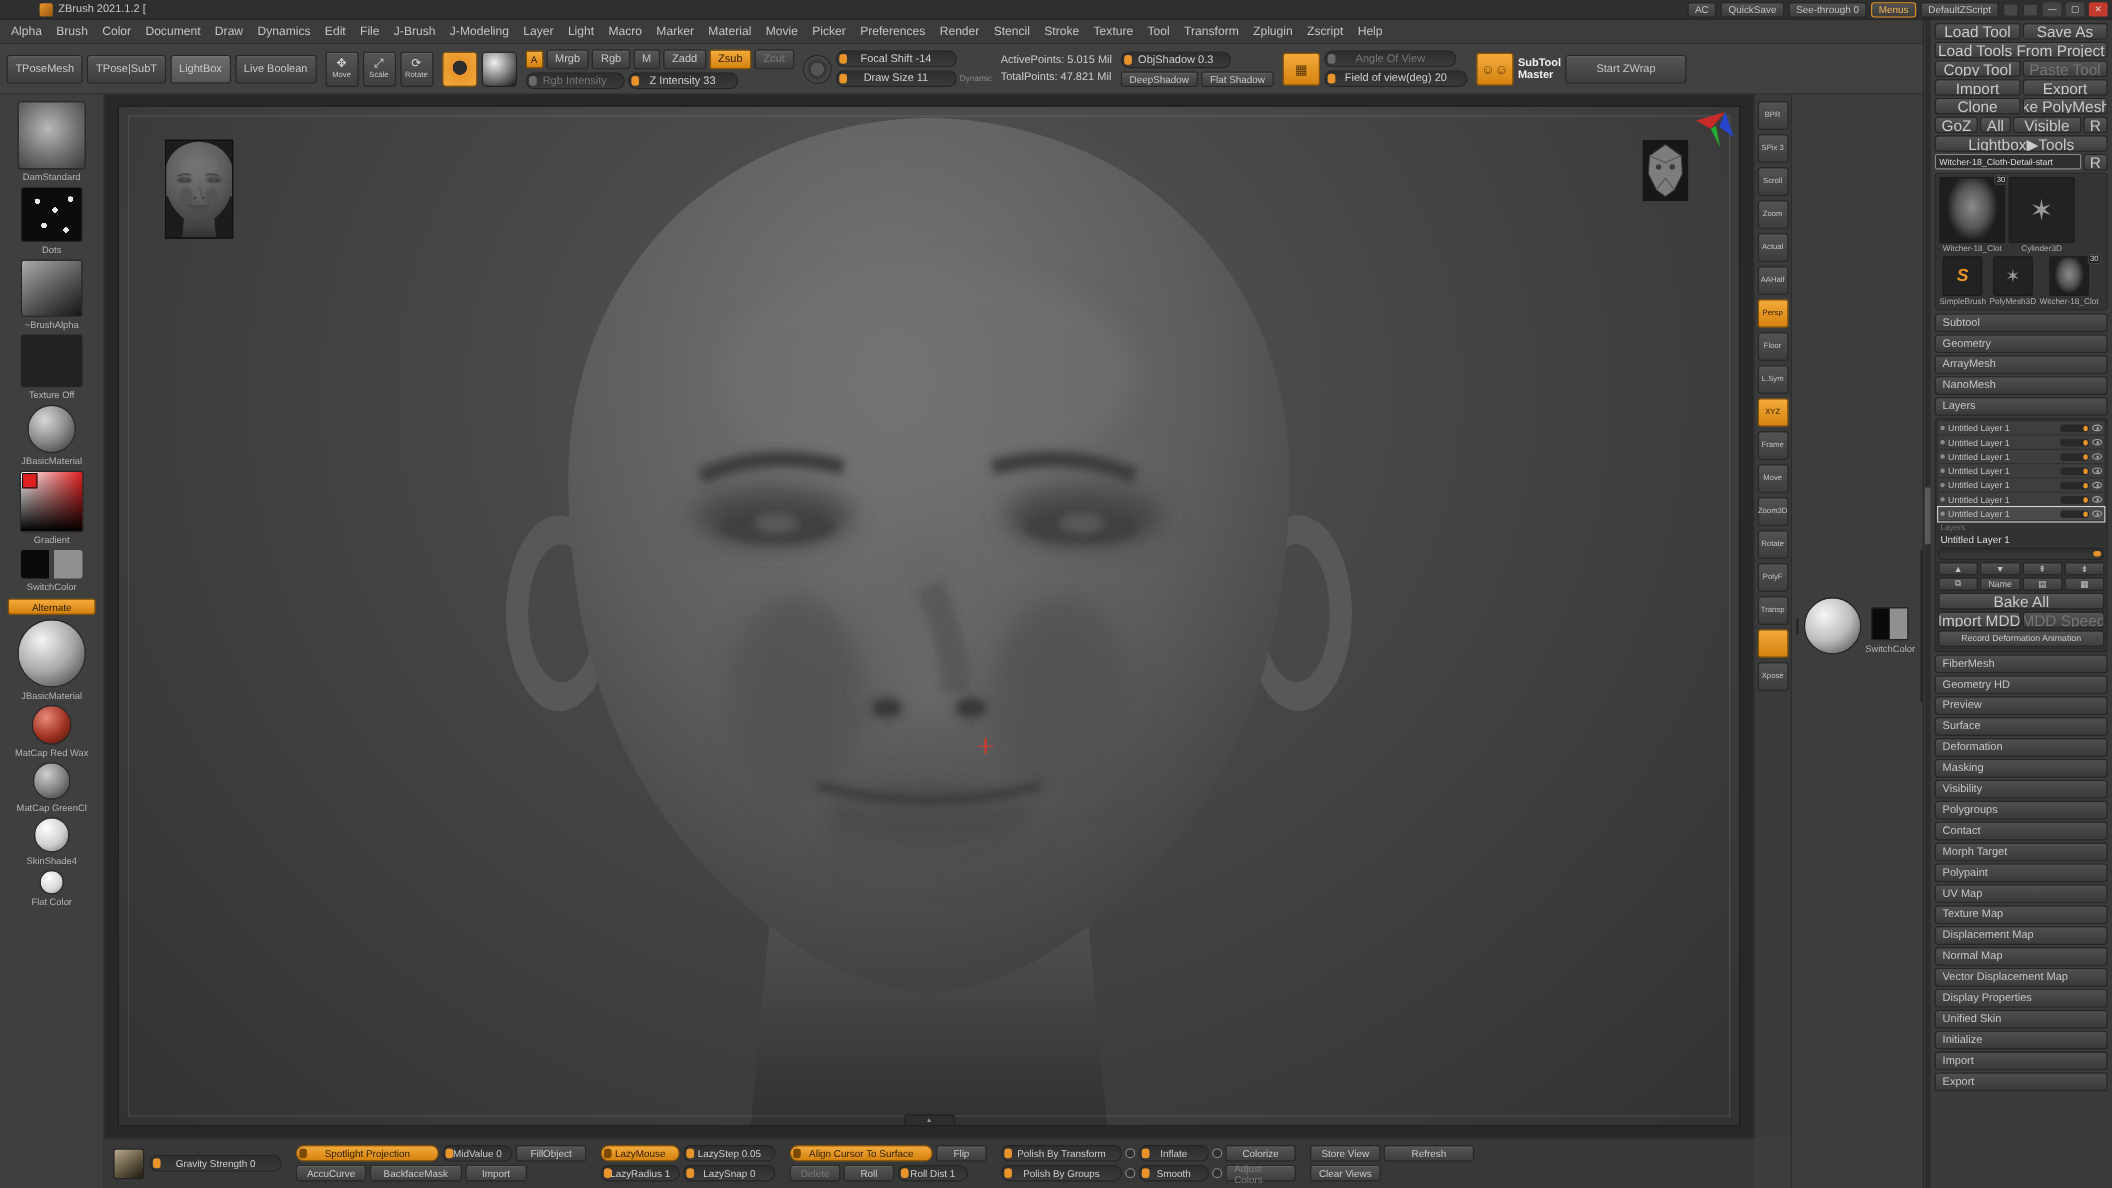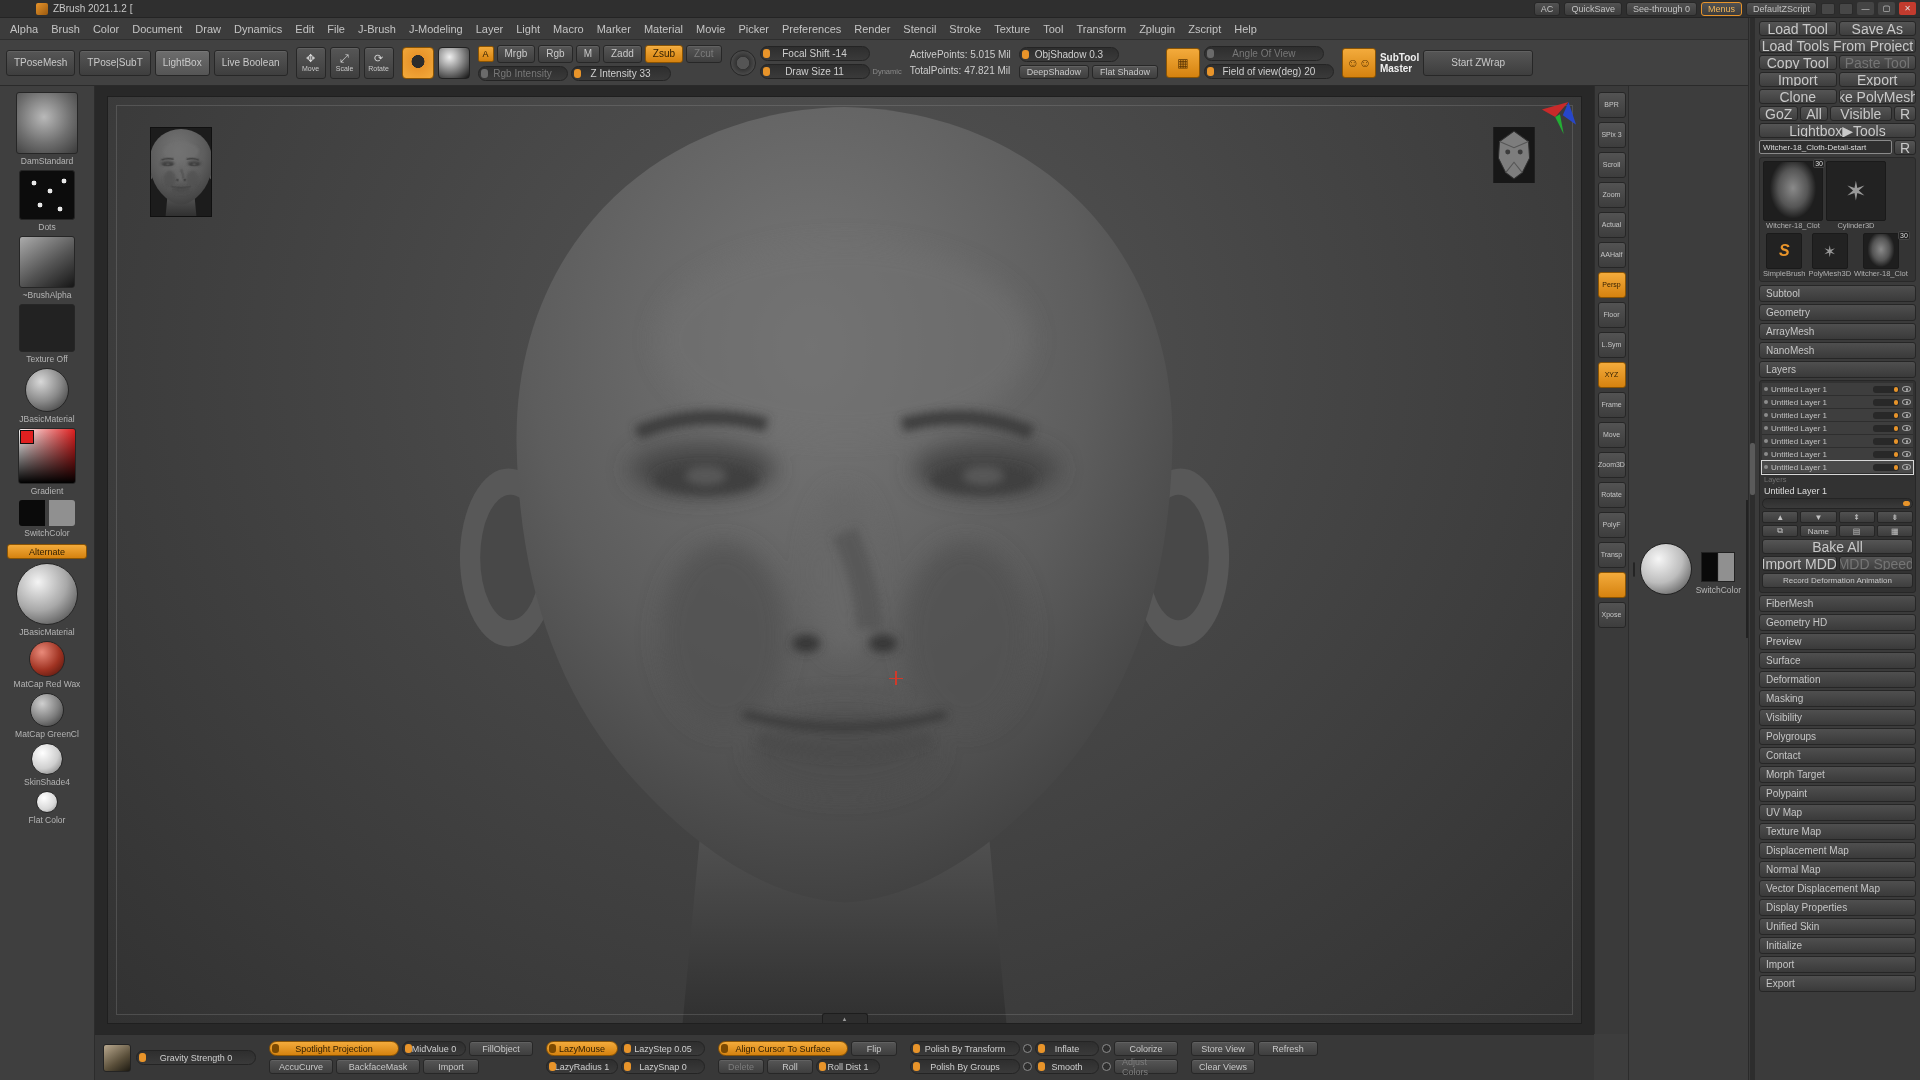--- a/index.html
+++ b/index.html
@@ -51,21 +51,21 @@
   .sq-a { width:16px; height:16px; background:linear-gradient(#f3ab3c,#d5820f); color:#332002;
           font-size:9px; display:flex; align-items:center; justify-content:center; border-radius:2px; border:1px solid #8a5404;}
   .sl { position:relative; background:linear-gradient(#2e2e2e,#3a3a3a); border:1px solid #242424; border-radius:8px;
         height:15px; display:flex; align-items:center; justify-content:center; font-size:10px; color:#cfcfcf; overflow:hidden;}
   .sl .nub { position:absolute; left:2px; top:2px; bottom:2px; width:7px; background:#e8942a; border-radius:3px; }
   .sl.nub-r .nub { left:auto; right:2px; }
   .sl.dim { color:#777; }
   .sl.dim .nub { background:#6b6b6b; }
   .sl.active { background:linear-gradient(#f3ab3c,#d5820f); color:#332002; border-color:#8a5404; }
   .sl.active .nub { background:#7c4a02; }
-  .w46{width:46px}.w56{width:56px}.w60{width:60px}.w64{width:64px}.w72{width:72px}.w84{width:84px}.w90{width:90px}.w100{width:100px}.w110{width:110px}
+  .w46{width:46px}.w56{width:56px}.w60{width:82px}.w64{width:64px}.w72{width:72px}.w84{width:84px}.w90{width:90px}.w100{width:100px}.w110{width:110px}
   .w120{width:120px}.w130{width:130px}
   .ptstext { font-size:10px; color:#cdcdcd; line-height:13px; }
   .ring-icon { width:26px; height:26px; border-radius:50%; background:radial-gradient(circle,#555 35%, #333 37%, #4a4a4a 70%); border:1px solid #262626;}
   .spot-icon { width:34px; height:30px; background:linear-gradient(#f3ab3c,#d5820f); border:1px solid #8a5404; border-radius:3px;
                display:flex; align-items:center; justify-content:center; color:#5a3403; font-size:12px;}
   .subtool-master { font-size:10px; font-weight:bold; color:#f0f0f0; line-height:11px; text-align:left; }
   .tiny-dim { font-size:7.5px; color:#8a8a8a; }
 
   
   .main { flex:1; display:grid; grid-template-columns:95px 1fr 34px 120px; grid-template-rows:1fr 46px; min-height:0; }

